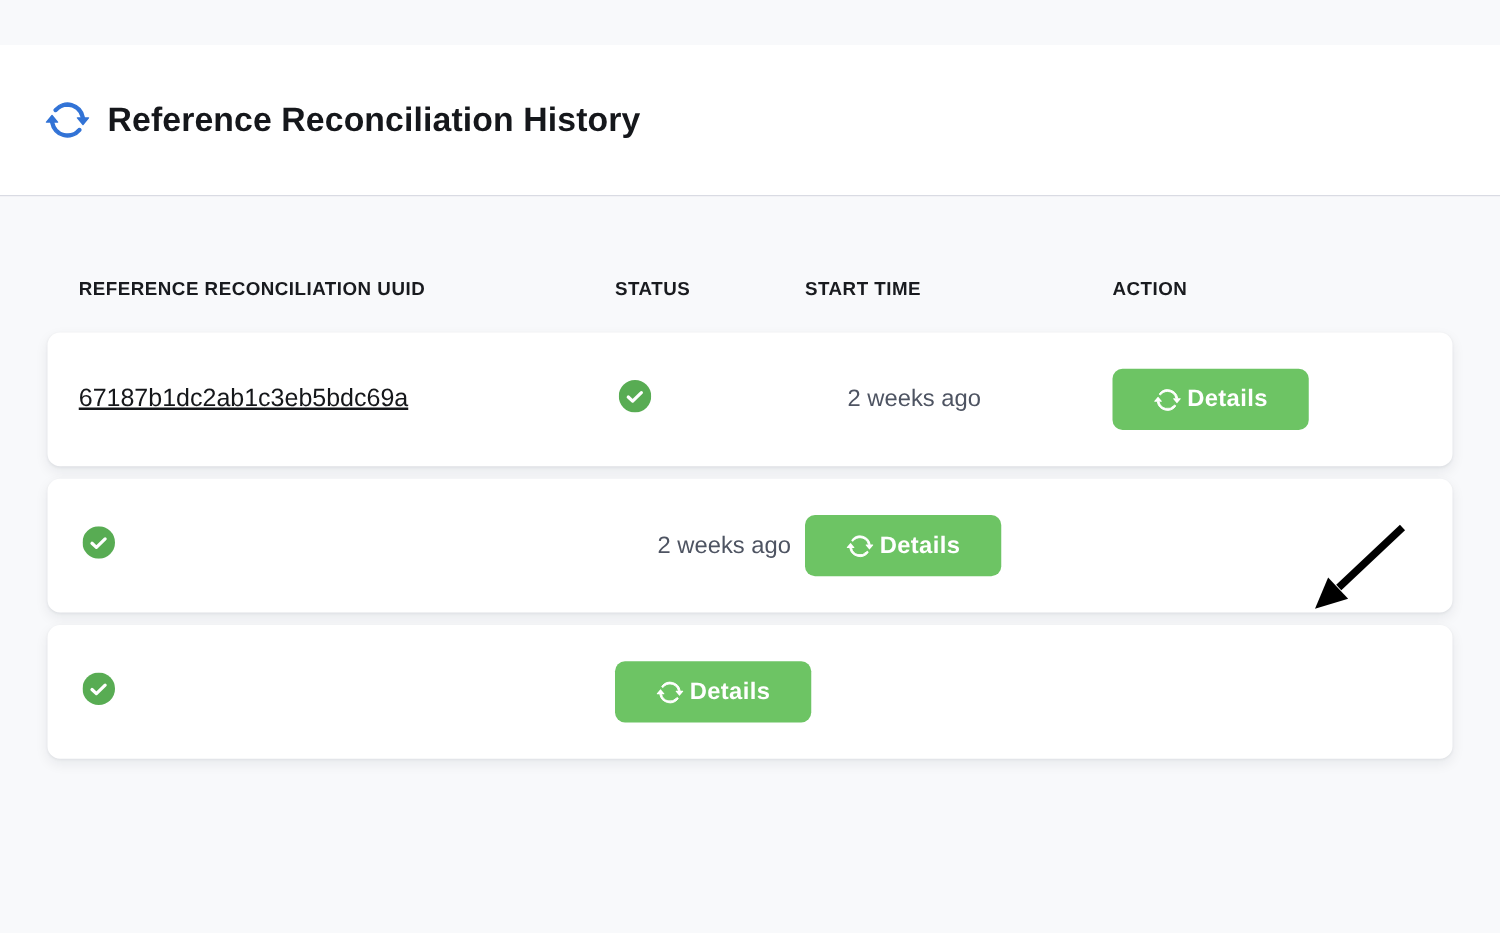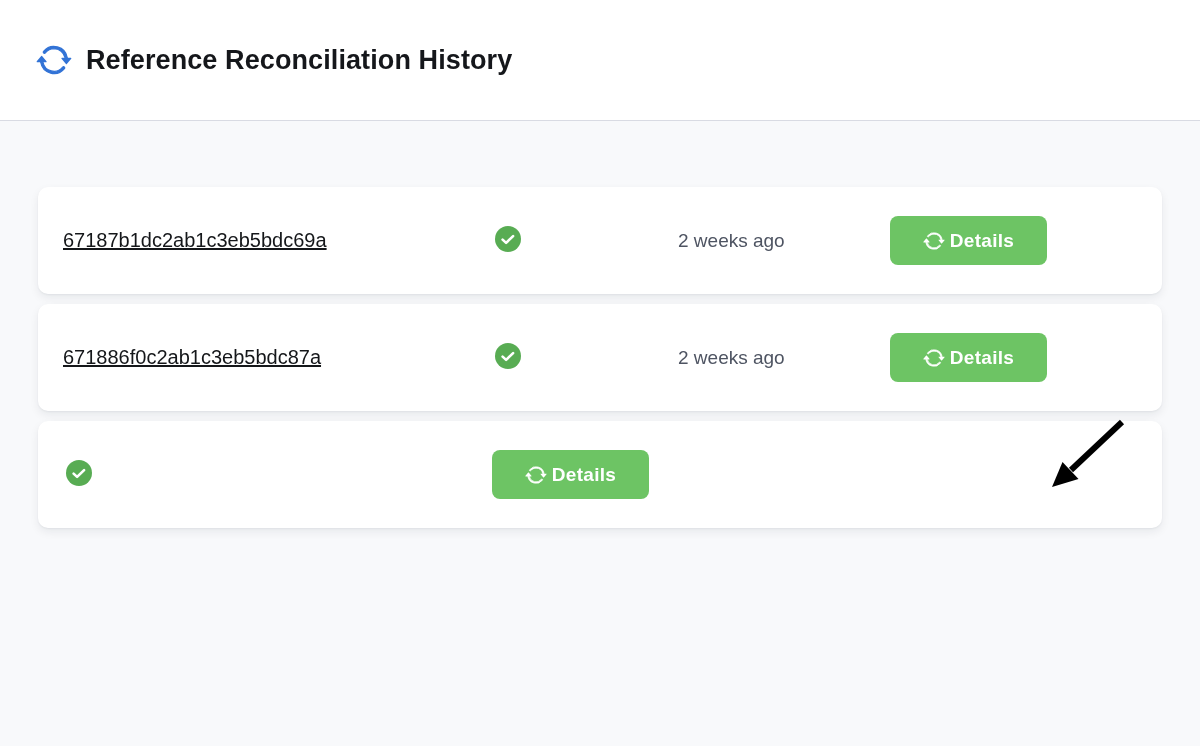--- a/index.html
+++ b/index.html
@@ -13,20 +13,21 @@
 
   
   .page-header {
     height: 121px;
     background: #ffffff;
     border-bottom: 1px solid #d9dbe3;
     display: flex;
     align-items: center;
     padding-left: 36px;
     gap: 14px;
+    margin-top: 36px;
   }
   .page-header .hdr-icon {
     width: 36px; height: 36px;
     color: #3273d6;
     display: inline-flex;
   }
   .page-header .hdr-icon svg { width: 100%; height: 100%; }
   .page-title {
     font-size: 27px;
     font-weight: 700;
@@ -119,20 +120,26 @@
     <svg viewBox="0 0 16 16" fill="currentColor" aria-hidden="true">
       <path d="M11.534 7h3.932a.25.25 0 0 1 .192.41l-1.966 2.36a.25.25 0 0 1-.384 0l-1.966-2.36a.25.25 0 0 1 .192-.41zm-11 2h3.932a.25.25 0 0 0 .192-.41L2.692 6.23a.25.25 0 0 0-.384 0L.342 8.59A.25.25 0 0 0 .534 9z"></path>
       <path d="M8 3c-1.552 0-2.94.707-3.857 1.818a.5.5 0 1 1-.771-.636A6.002 6.002 0 0 1 13.917 7H12.9A5.002 5.002 0 0 0 8 3zM3.1 9a5.002 5.002 0 0 0 8.757 2.182.5.5 0 1 1 .771.636A6.002 6.002 0 0 1 2.083 9H3.1z" stroke="currentColor" stroke-width="0.55"></path>
     </svg>
   </span>
   <h1 class="page-title">Reference Reconciliation History</h1>
 </header>
 
 <main class="table-wrap">
 
+  <div class="grid-row table-head">
+    <div class="th">REFERENCE RECONCILIATION UUID</div>
+    <div class="th">STATUS</div>
+    <div class="th">START TIME</div>
+    <div class="th">ACTION</div>
+  </div>
 
   <div class="grid-row row-card">
     <div class="uuid-cell">67187b1dc2ab1c3eb5bdc69a</div>
     <div class="status-cell">
       <span class="status-badge">
         <svg viewBox="0 0 26 26" aria-hidden="true">
           <circle cx="13" cy="13" r="13" fill="#58ac53"></circle>
           <path d="M7.6 13.6l3.5 3.3 7-6.8" stroke="#ffffff" stroke-width="2.6" fill="none" stroke-linecap="round" stroke-linejoin="round"></path>
         </svg>
       </span>
@@ -145,21 +152,20 @@
             <path d="M11.534 7h3.932a.25.25 0 0 1 .192.41l-1.966 2.36a.25.25 0 0 1-.384 0l-1.966-2.36a.25.25 0 0 1 .192-.41zm-11 2h3.932a.25.25 0 0 0 .192-.41L2.692 6.23a.25.25 0 0 0-.384 0L.342 8.59A.25.25 0 0 0 .534 9z"></path>
             <path d="M8 3c-1.552 0-2.94.707-3.857 1.818a.5.5 0 1 1-.771-.636A6.002 6.002 0 0 1 13.917 7H12.9A5.002 5.002 0 0 0 8 3zM3.1 9a5.002 5.002 0 0 0 8.757 2.182.5.5 0 1 1 .771.636A6.002 6.002 0 0 1 2.083 9H3.1z" stroke="currentColor" stroke-width="0.55"></path>
           </svg>
         </span>
         <span>Details</span>
       </button>
     </div>
   </div>
 
   <div class="grid-row row-card">
-    <div class="uuid-cell">671886f0c2ab1c3eb5bdc87a</div>
     <div class="status-cell">
       <span class="status-badge">
         <svg viewBox="0 0 26 26" aria-hidden="true">
           <circle cx="13" cy="13" r="13" fill="#58ac53"></circle>
           <path d="M7.6 13.6l3.5 3.3 7-6.8" stroke="#ffffff" stroke-width="2.6" fill="none" stroke-linecap="round" stroke-linejoin="round"></path>
         </svg>
       </span>
     </div>
     <div class="time-cell">2 weeks ago</div>
     <div>

